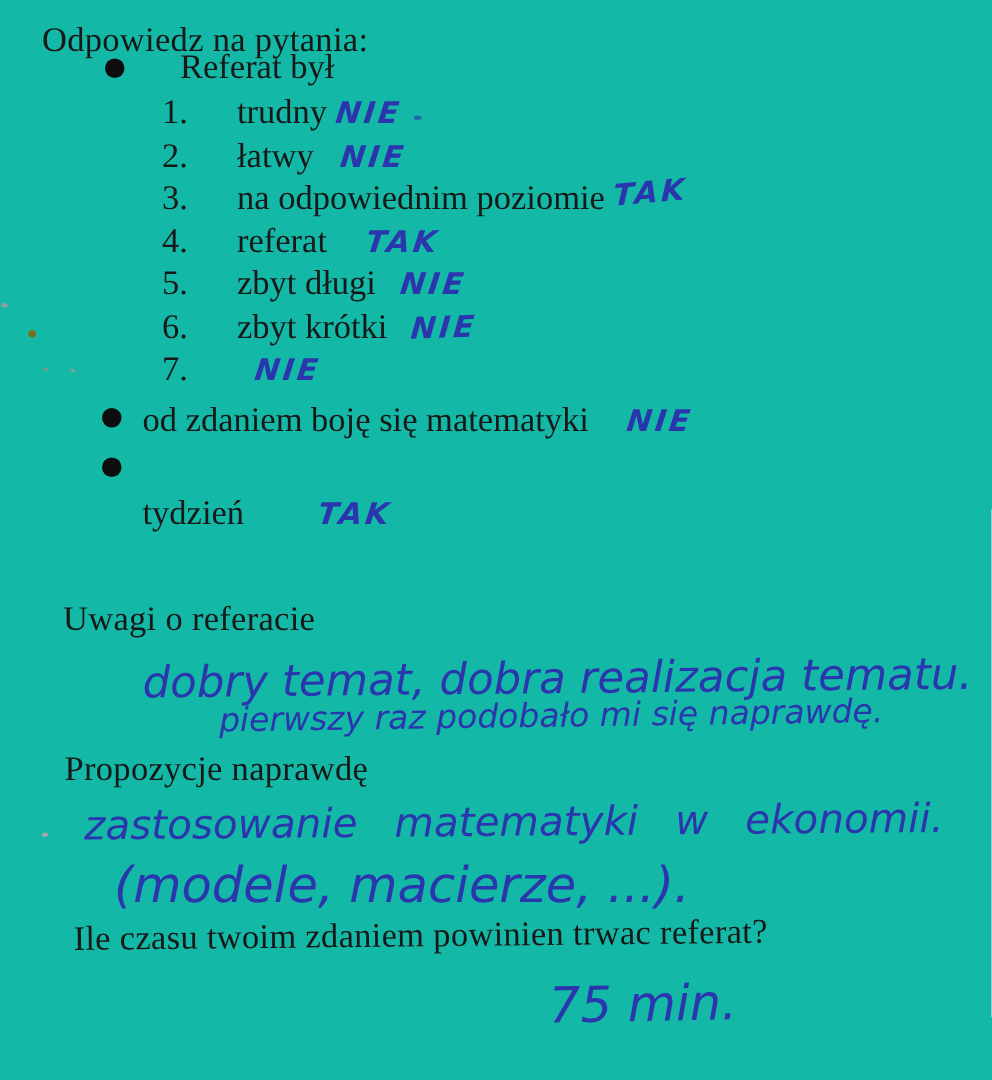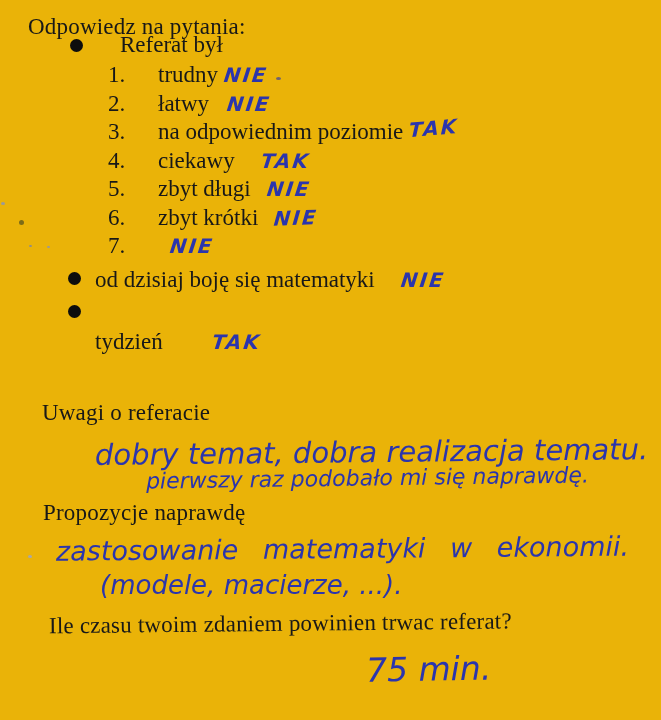--- a/index.html
+++ b/index.html
@@ -1,19 +1,19 @@
 <!DOCTYPE html>
 <html><head>
 <meta charset="utf-8">
 <style>
   html,body{margin:0;padding:0;background:#e8e8e8;}
   .page{
     position:relative;
     width:661px;height:720px;
-    background:#eab308;
+    background:#14b8a6;
     font-family:"Liberation Serif", serif;
     color:#181818;
     overflow:hidden;
   }
   
   .print{font-family:"Liberation Serif", serif;color:#181818;}
   .title{position:absolute;left:28px;top:14px;font-size:23px;letter-spacing:.2px;}
   .section-heading{font-size:23px;letter-spacing:.2px;}
 
   .q-block{position:absolute;left:0;top:32px;width:624px;}
@@ -49,21 +49,21 @@
     white-space:nowrap;
   }
   .uwagi-block{position:absolute;left:0;top:388px;width:661px;}
   .uwagi-block .section-heading{margin-left:42px;margin-top:12px;}
   .hw-u1{margin:9px 0 0 95px;font-size:29px;transform:rotate(-.6deg);}
   .hw-u2{margin:-4px 0 0 146px;font-size:22px;transform:rotate(-.8deg);}
 
   .prop-block{position:absolute;left:0;top:500px;width:661px;}
   .prop-block .section-heading{margin-left:43px;}
   .hw-p1{margin:7px 0 0 56px;font-size:27px;word-spacing:16px;transform:rotate(-.5deg);}
-  .hw-p2{margin:6px 0 0 100px;font-size:26px;}
+  .hw-p2{margin:6px 0 0 76px;font-size:33px;}
 
   .dur-block{position:absolute;left:16px;top:610px;width:661px;}
   .dur-block .section-heading{margin-left:33px;transform:rotate(-.6deg);}
   .hw-d{margin:12px 0 0 350px;font-size:33px;transform:rotate(-1deg);}
 
   
   .speck{position:absolute;border-radius:50%;}
   .s1{left:19px;top:220px;width:5px;height:5px;background:#7d6c18;}
   .s2{left:1px;top:202px;width:4px;height:3px;background:#9a9a9a;}
   .s3{left:29px;top:245px;width:3px;height:2px;background:#8d8d8d;}
@@ -96,21 +96,21 @@
         <span class="print">łatwy</span>
         <span class="ans g18">NIE</span>
       </div>
       <div class="num-row">
         <span class="num print">3.</span>
         <span class="print">na odpowiednim poziomie</span>
         <span class="ans up g6">TAK</span>
       </div>
       <div class="num-row">
         <span class="num print">4.</span>
-        <span class="print">ciekawy</span>
+        <span class="print">referat</span>
         <span class="ans g26">TAK</span>
       </div>
       <div class="num-row">
         <span class="num print">5.</span>
         <span class="print">zbyt długi</span>
         <span class="ans g16">NIE</span>
       </div>
       <div class="num-row">
         <span class="num print">6.</span>
         <span class="print">zbyt krótki</span>
@@ -118,21 +118,21 @@
       </div>
       <div class="num-row">
         <span class="num print">7.</span>
         <span class="ans g12">NIE</span>
       </div>
     </div>
 
     <div class="bullet-q">
       <div class="bullet"></div>
       <div class="txt print">
-        <span>od dzisiaj boję się matematyki</span>
+        <span>od zdaniem boję się matematyki</span>
         <span class="ans g20">NIE</span>
       </div>
     </div>
 
     <div class="bullet-q">
       <div class="bullet"></div>
       <div class="txt print">
         <br>
         <span>tydzień</span>
         <span class="ans g44">TAK</span>

